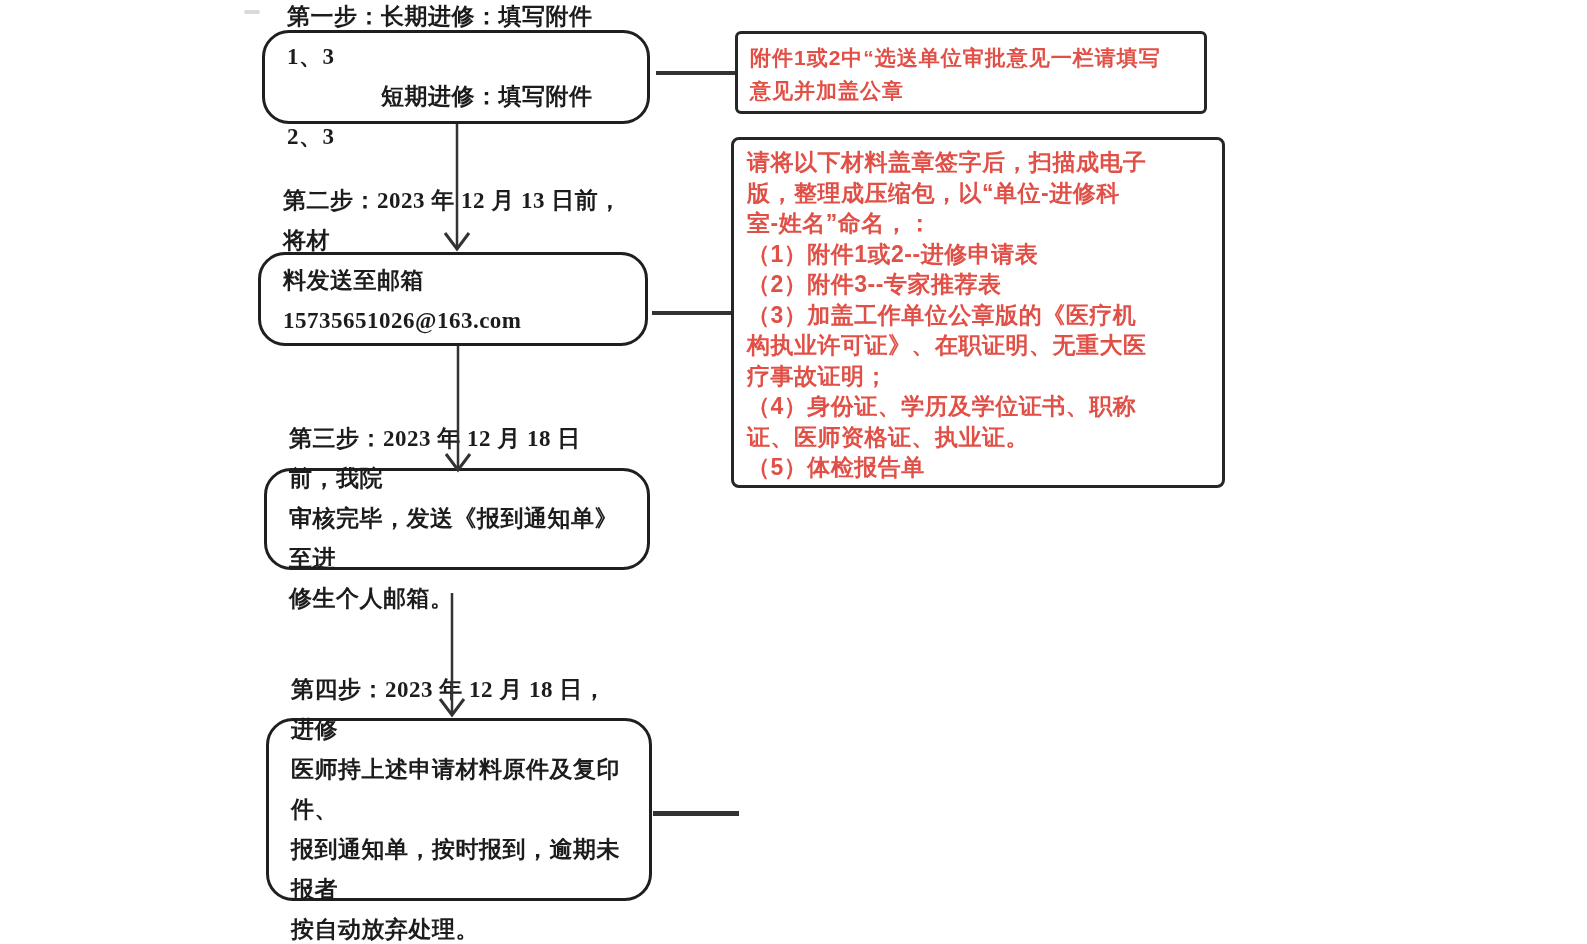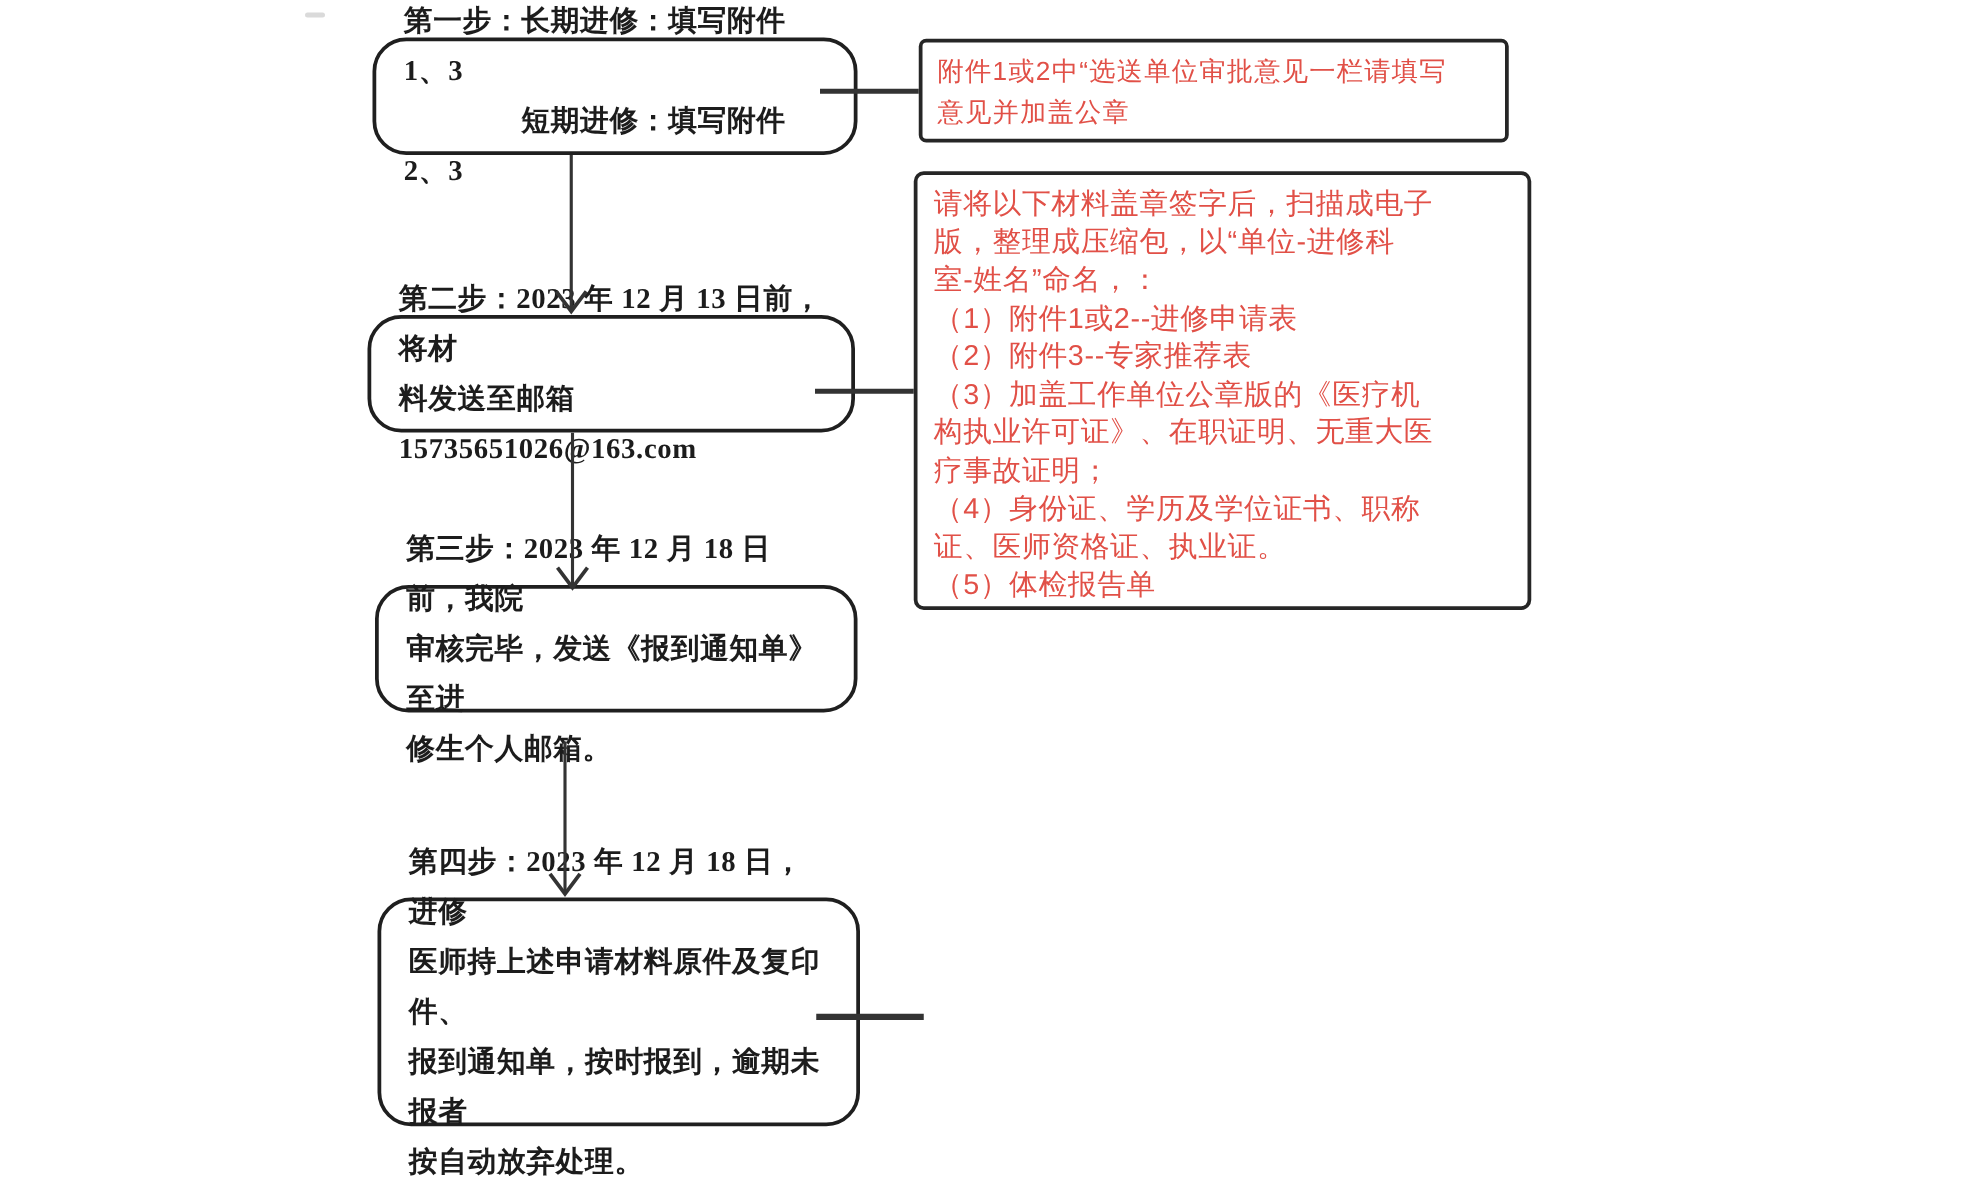--- a/index.html
+++ b/index.html
@@ -24,54 +24,53 @@
   }
   
   .step-box {
     position: absolute;
     box-sizing: border-box;
     background: #ffffff;
     border: 3px solid var(--step-border, #1f1f1f);
     border-radius: 27px;
     display: flex;
     align-items: center;
-    margin-left: 36px;
   }
   .step-text {
     font-family: "Liberation Serif", "DejaVu Serif", serif;
     font-weight: 700;
     color: var(--step-text, #1c1c1c);
     font-size: 23px;
     line-height: 40px;
     white-space: pre-line;
     padding: 2px 20px 2px 22px;
     letter-spacing: 0.5px;
   }
   
   .note-box {
     position: absolute;
     box-sizing: border-box;
     background: #ffffff;
     border: 3px solid var(--note-border, #262626);
   }
   .note-text {
     font-family: "Liberation Sans", "DejaVu Sans", sans-serif;
-    font-weight: 400;
+    font-weight: 700;
     color: var(--note-text, #e15047);
     white-space: pre-line;
   }
   #note-1 { left: 735px; top: 31px;  width: 472px; height: 83px;  border-radius: 6px;  }
   #note-1 .note-text { font-size: 21px; line-height: 33px; padding: 7px 12px; letter-spacing: 1px; }
   #note-2 { left: 731px; top: 137px; width: 494px; height: 351px; border-radius: 8px;  }
   #note-2 .note-text { font-size: 23px; line-height: 30.5px; padding: 7px 12px 7px 13px; letter-spacing: 0.5px; }
   #note-3 { left: 739px; top: 732px; width: 492px; height: 159px; border-radius: 10px; border-width: 4px; }
   #note-3 .note-text { font-size: 24px; line-height: 38px; padding: 6px 12px; letter-spacing: 3px; }
 
   #step-1 { left: 262px; top: 30px;  width: 388px; height: 94px;  }
-  #step-2 { left: 258px; top: 252px; width: 390px; height: 94px;  }
+  #step-2 { left: 258px; top: 252px; width: 390px; height: 94px; align-items: flex-end;  }
   #step-3 { left: 264px; top: 468px; width: 386px; height: 102px; }
   #step-4 { left: 266px; top: 718px; width: 386px; height: 183px; }
 
   .h-connector {
     position: absolute;
     background: var(--connector, #333333);
     height: 4px;
   }
   #h-conn-1 { left: 656px; top: 71px;  width: 79px; }
   #h-conn-2 { left: 652px; top: 311px; width: 79px; }

